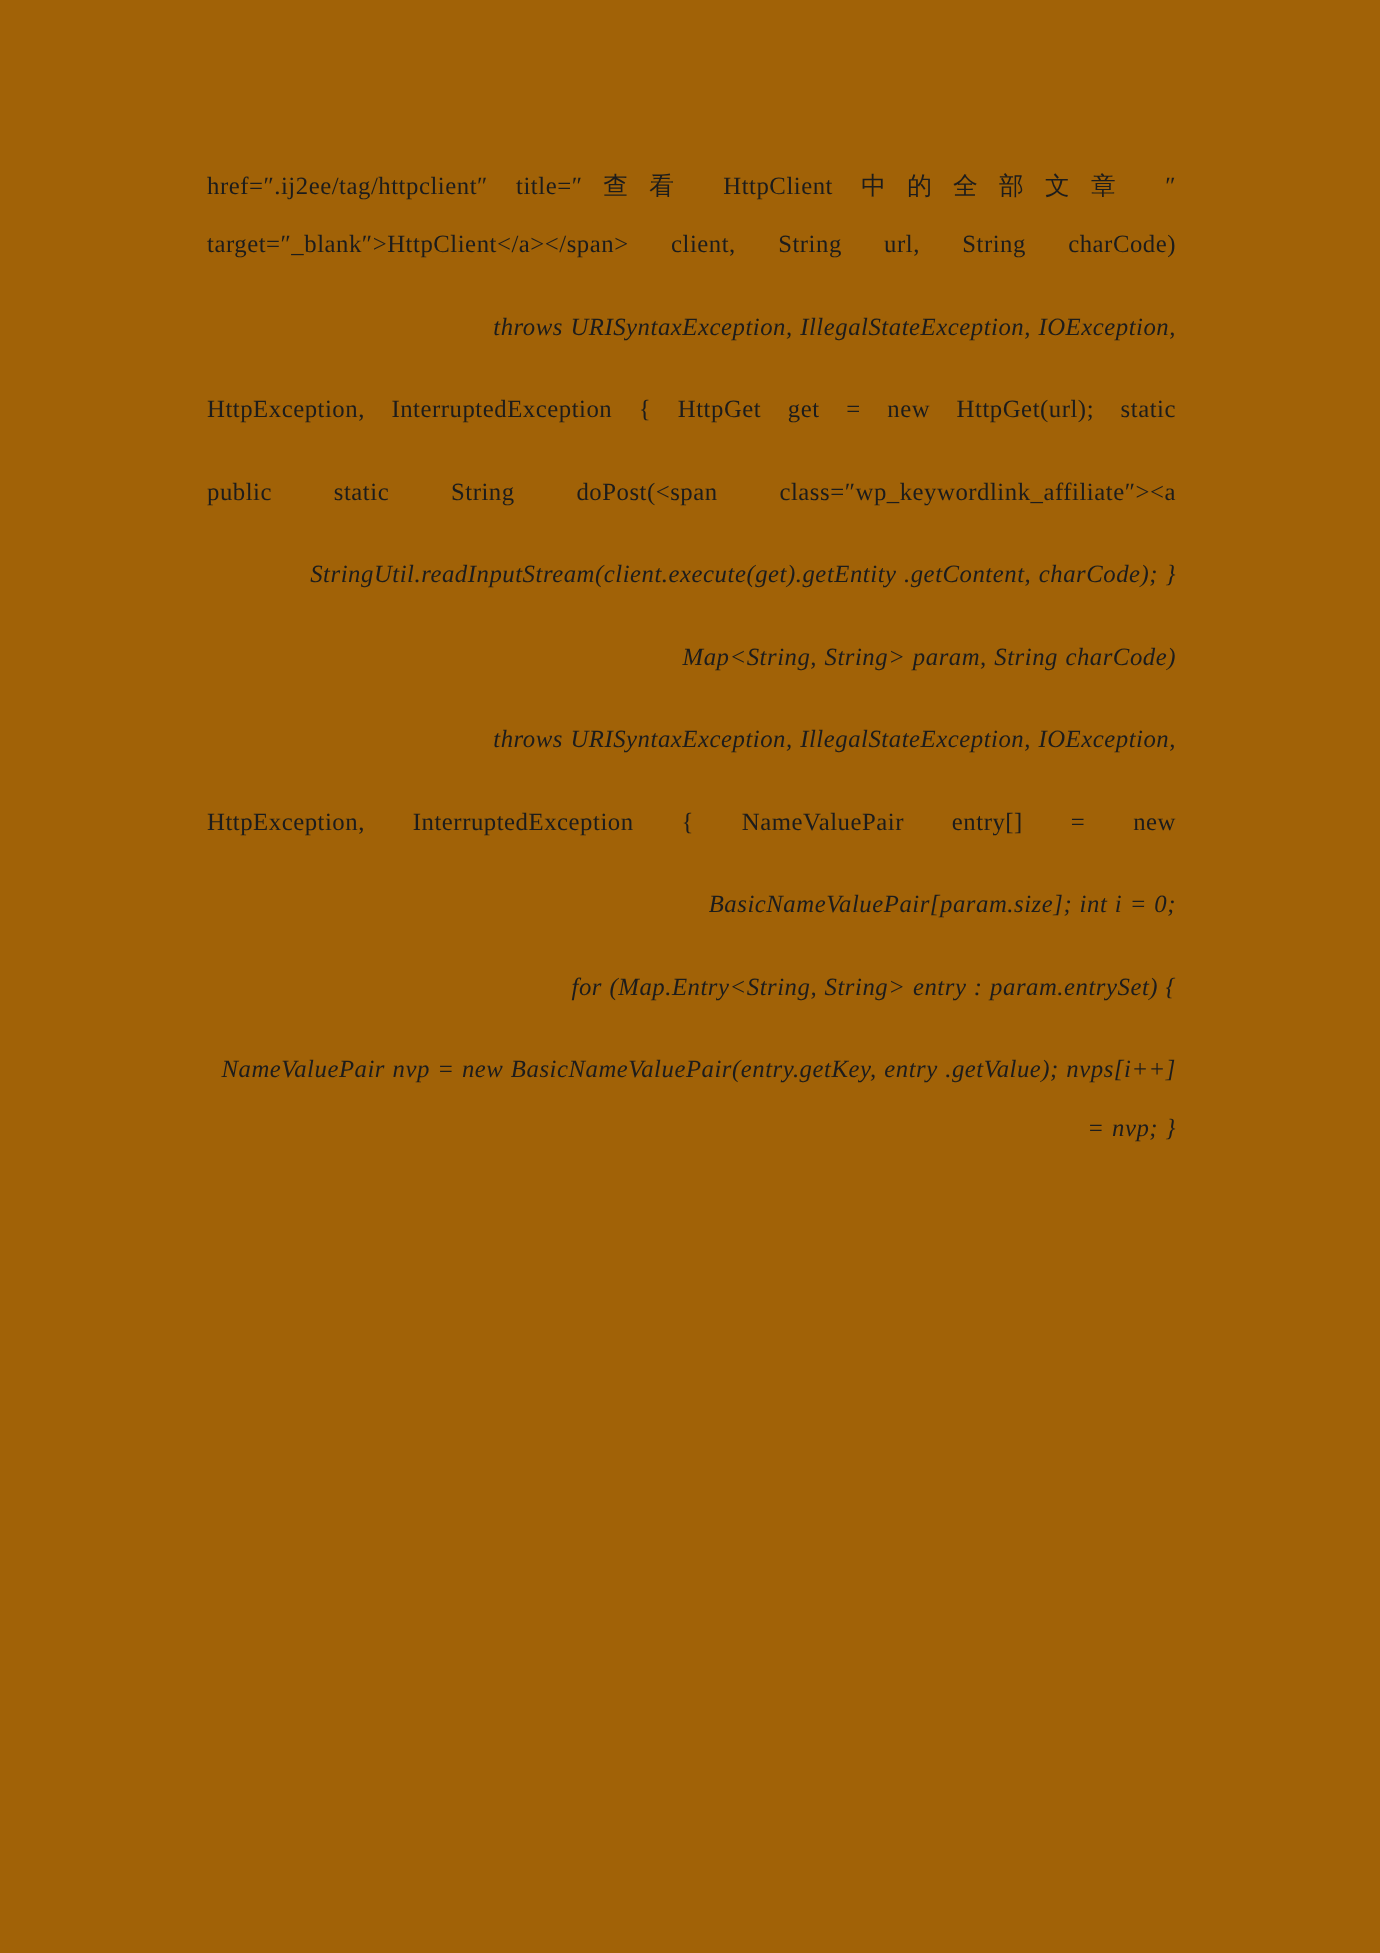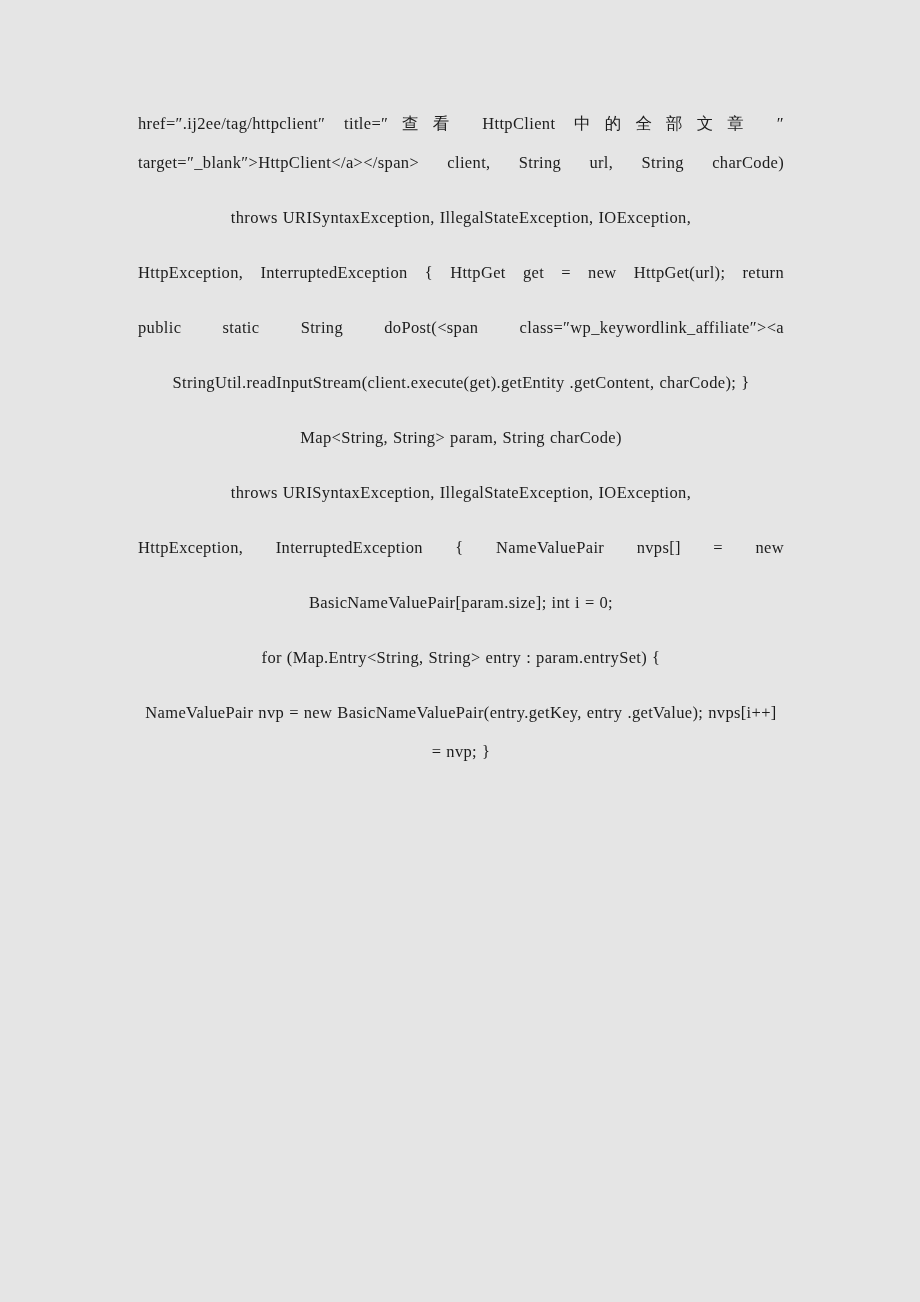--- a/index.html
+++ b/index.html
@@ -45,45 +45,46 @@
 
   .para:last-child { margin-bottom: 0; }
 
   
   .para.stretch-last {
     text-align-last: justify;
   }
 
   
   .para.flush-left {
-    text-align: center;
+    text-align: right;
+    font-style: italic;
   }
 </style>
 </head>
 <body>
 
-<div class="page" style="background: #e5e5e5; color: rgb(28, 28, 28);">
+<div class="page" style="background: #a16207; color: rgb(28, 28, 28);">
   <div class="doc-body">
 
     <p class="para stretch-last">href=″.ij2ee/tag/httpclient″ title=″查看 HttpClient 中的全部文章 ″ target=″_blank″&gt;HttpClient&lt;/a&gt;&lt;/span&gt; client, String url, String charCode)</p>
 
     <p class="para flush-left">throws URISyntaxException, IllegalStateException, IOException,</p>
 
-    <p class="para stretch-last">HttpException, InterruptedException { HttpGet get = new HttpGet(url); return</p>
+    <p class="para stretch-last">HttpException, InterruptedException { HttpGet get = new HttpGet(url); static</p>
 
     <p class="para stretch-last">public static String doPost(&lt;span class=″wp_keywordlink_affiliate″&gt;&lt;a</p>
 
     <p class="para flush-left">StringUtil.readInputStream(client.execute(get).getEntity .getContent, charCode); }</p>
 
 
     <p class="para flush-left">Map&lt;String, String&gt; param, String charCode)</p>
 
     <p class="para flush-left">throws URISyntaxException, IllegalStateException, IOException,</p>
 
-    <p class="para stretch-last">HttpException, InterruptedException { NameValuePair nvps[] = new</p>
+    <p class="para stretch-last">HttpException, InterruptedException { NameValuePair entry[] = new</p>
 
     <p class="para flush-left">BasicNameValuePair[param.size]; int i = 0;</p>
 
     <p class="para flush-left">for (Map.Entry&lt;String, String&gt; entry : param.entrySet) {</p>
 
     <p class="para flush-left">NameValuePair nvp = new BasicNameValuePair(entry.getKey, entry .getValue); nvps[i++] = nvp; }</p>
 
 
 
   </div>

